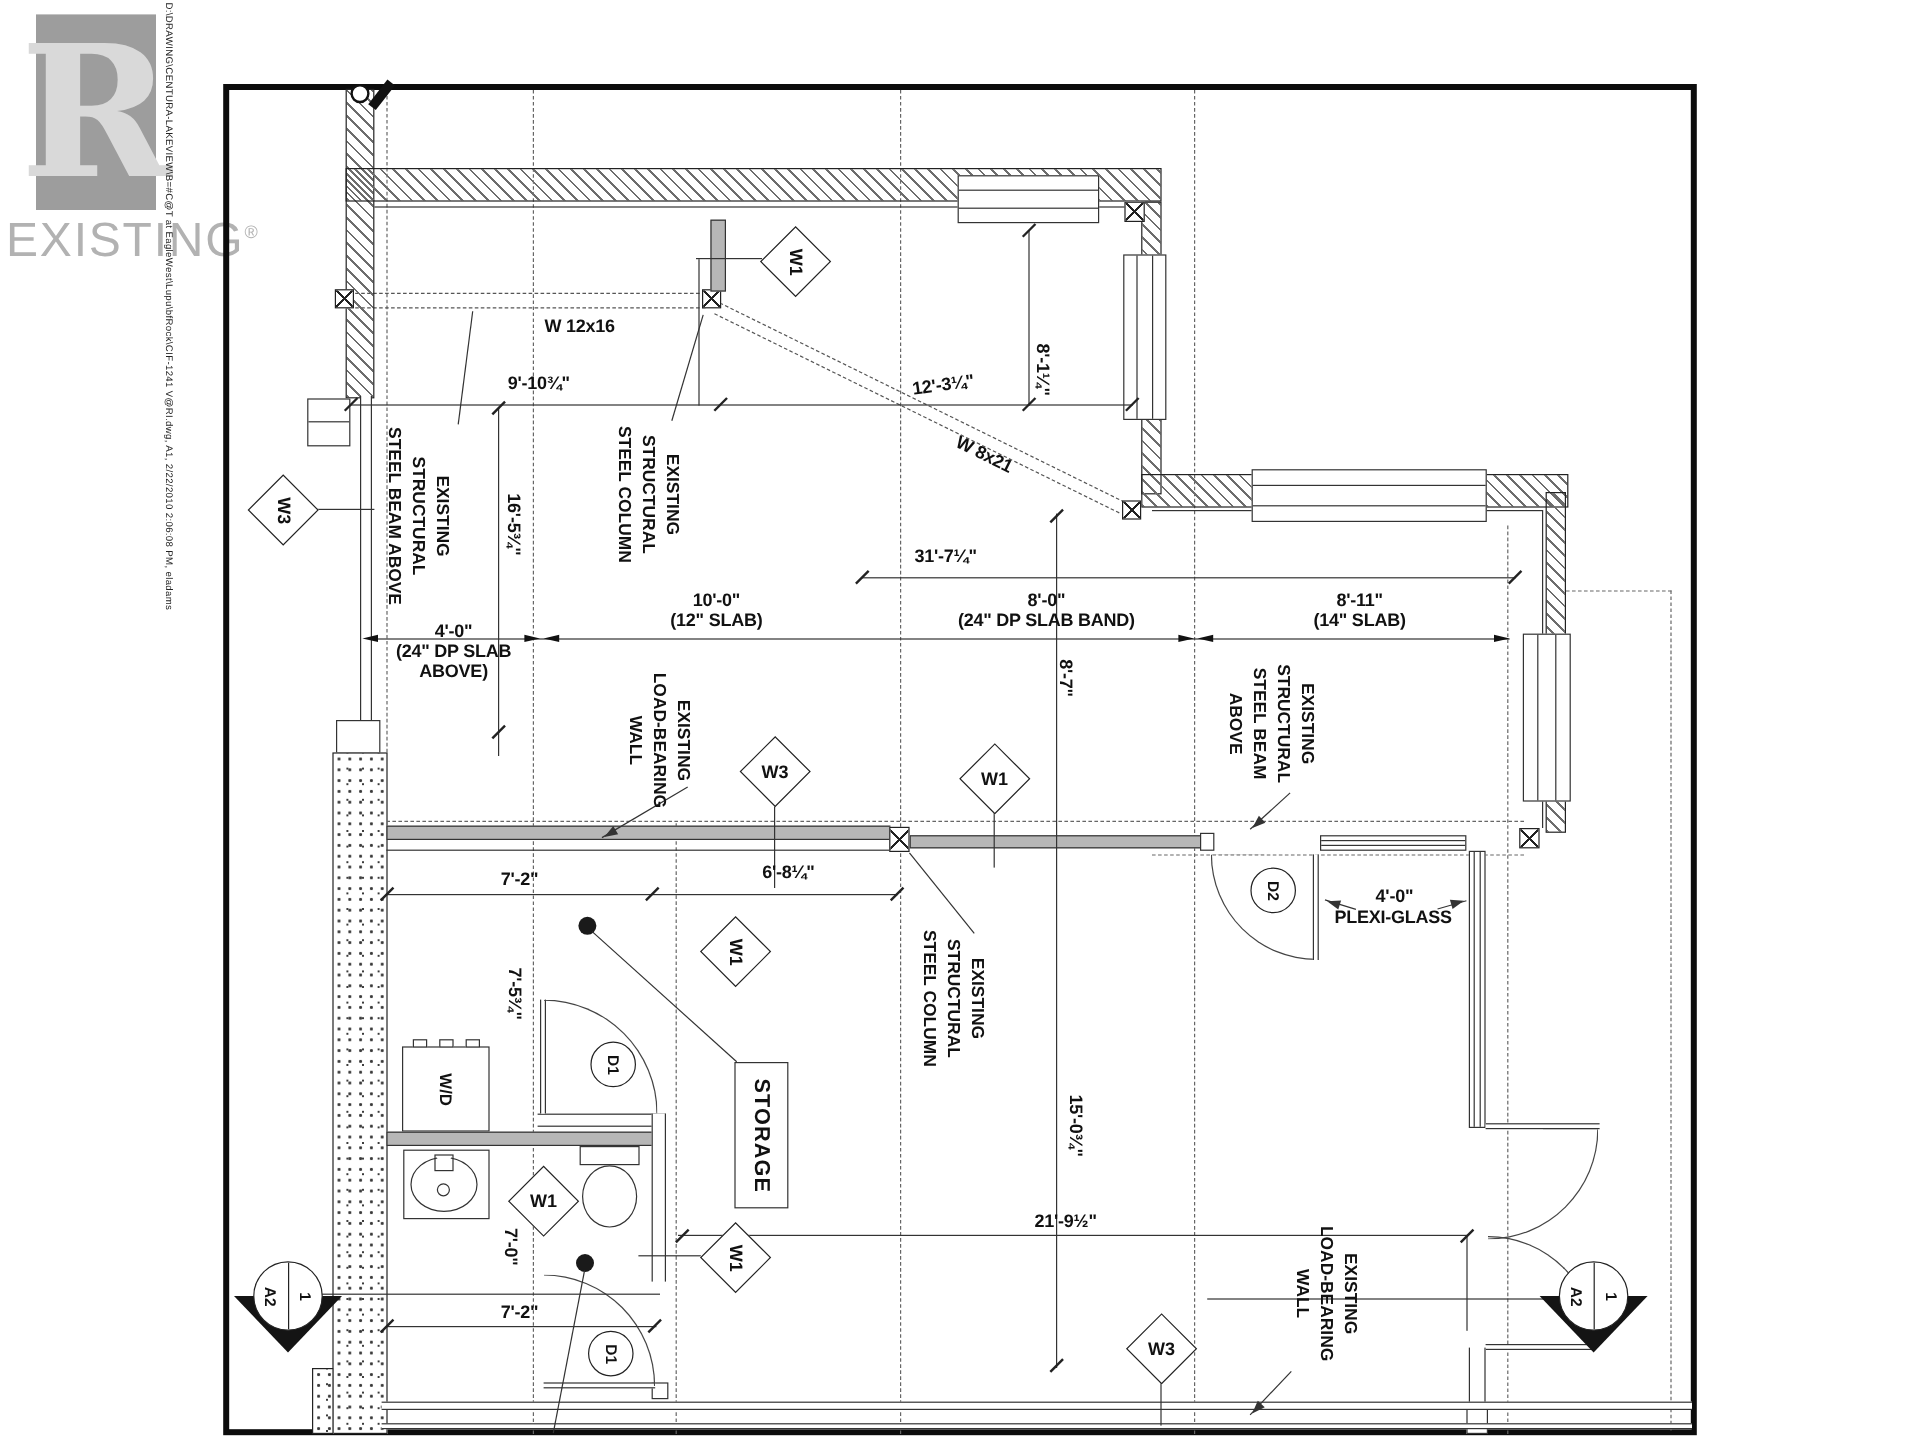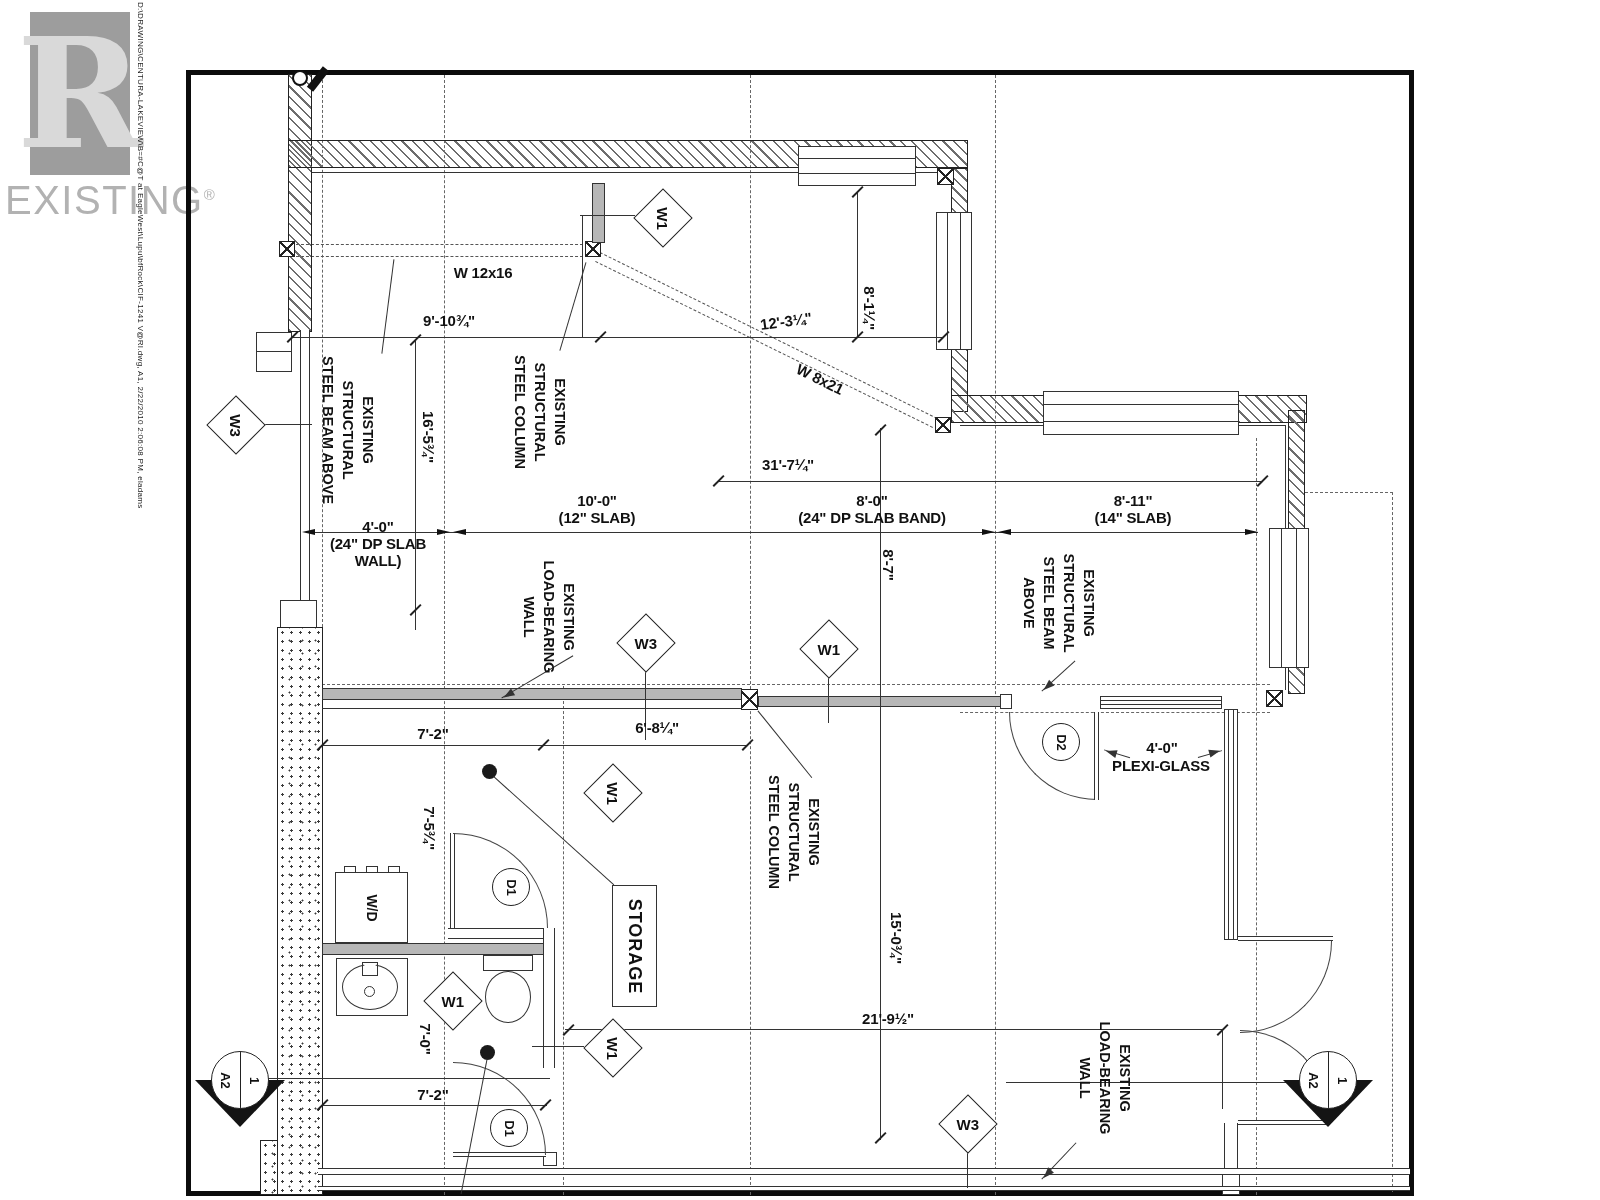--- a/index.html
+++ b/index.html
@@ -250,21 +250,21 @@
   <div class="t" style="left:786px;top:321px;transform:translate(-50%,-50%) rotate(-8deg);">12'-3¼"</div>
   <div class="t" style="left:483px;top:272px;">W 12x16</div>
   <div class="t" style="left:820px;top:379px;transform:translate(-50%,-50%) rotate(26.2deg);">W 8x21</div>
   <div class="t r90" style="left:869px;top:308px;">8'-1¼"</div>
   <div class="t r90" style="left:428px;top:437px;">16'-5¾"</div>
   <div class="t" style="left:788px;top:464px;">31'-7¼"</div>
   <div class="t r90" style="left:888px;top:565px;">8'-7"</div>
   <div class="t c" style="left:378px;top:543px;">
     <div>4'-0"</div>
       <div>(24" DP SLAB</div>
-      <div>WALL)</div>
+      <div>ABOVE)</div>
   </div>
   <div class="t c" style="left:597px;top:509px;">
     <div>10'-0"</div>
       <div>(12" SLAB)</div>
   </div>
   <div class="t c" style="left:872px;top:509px;">
     <div>8'-0"</div>
       <div>(24" DP SLAB BAND)</div>
   </div>
   <div class="t c" style="left:1133px;top:509px;">

